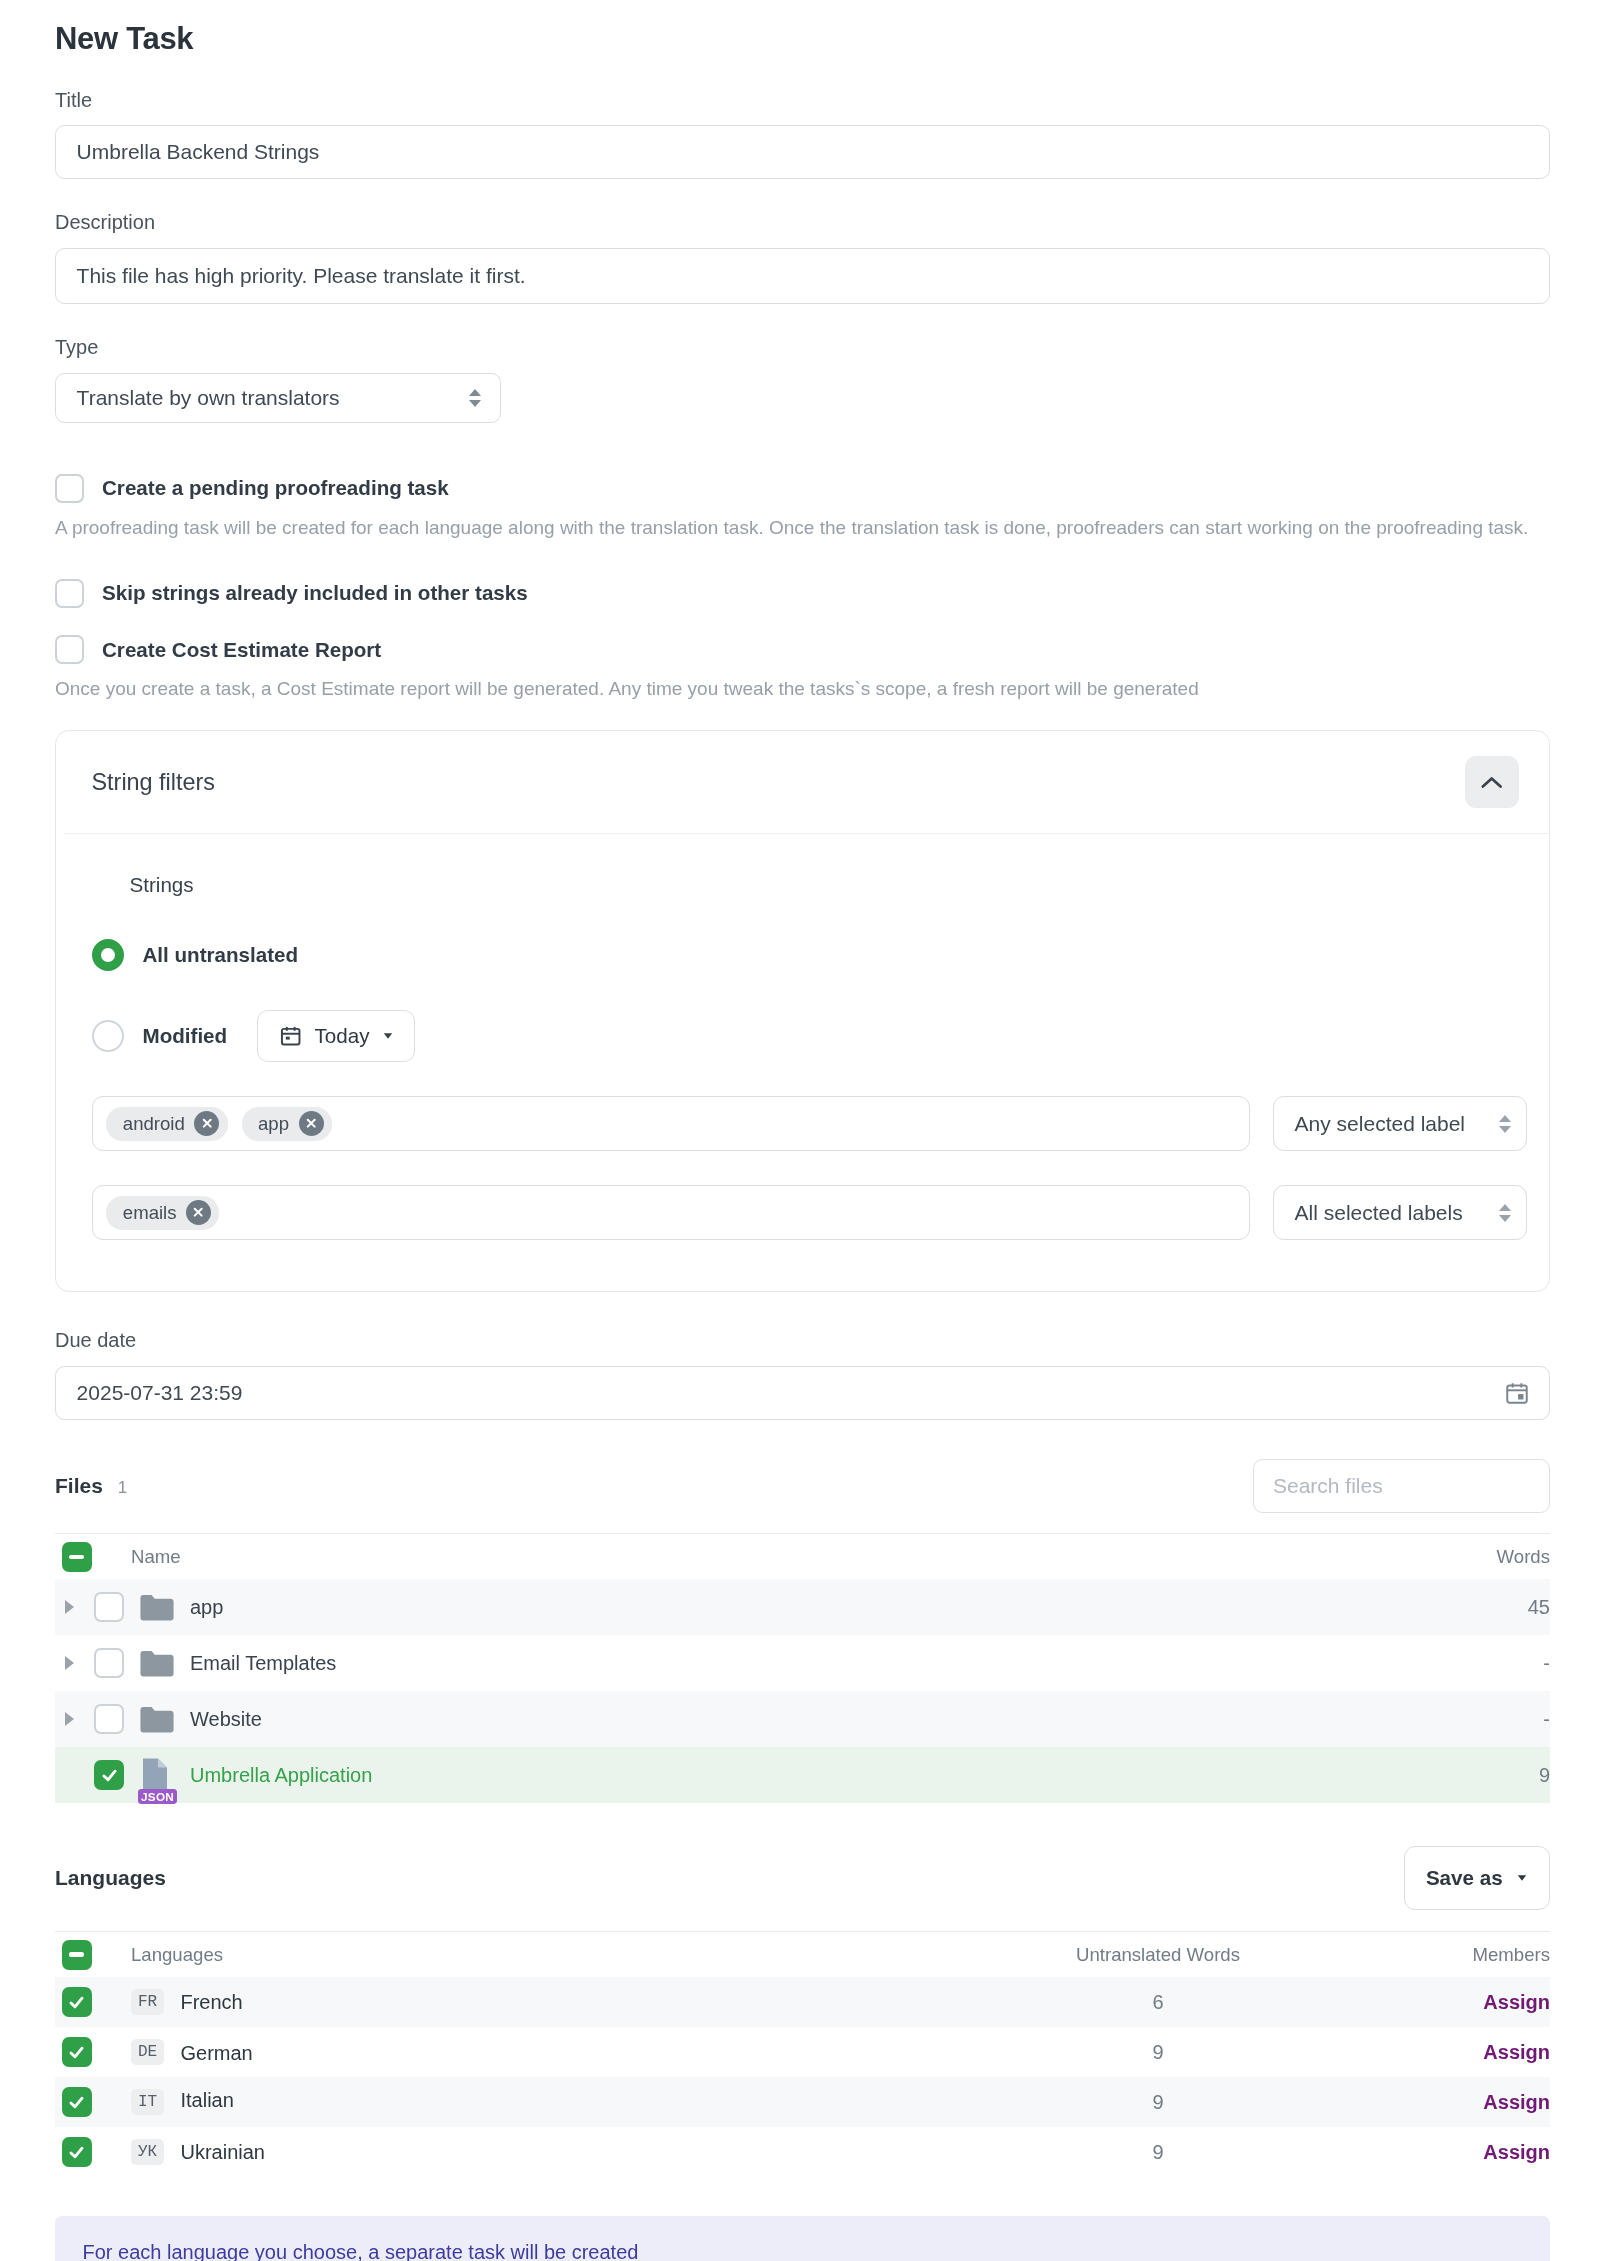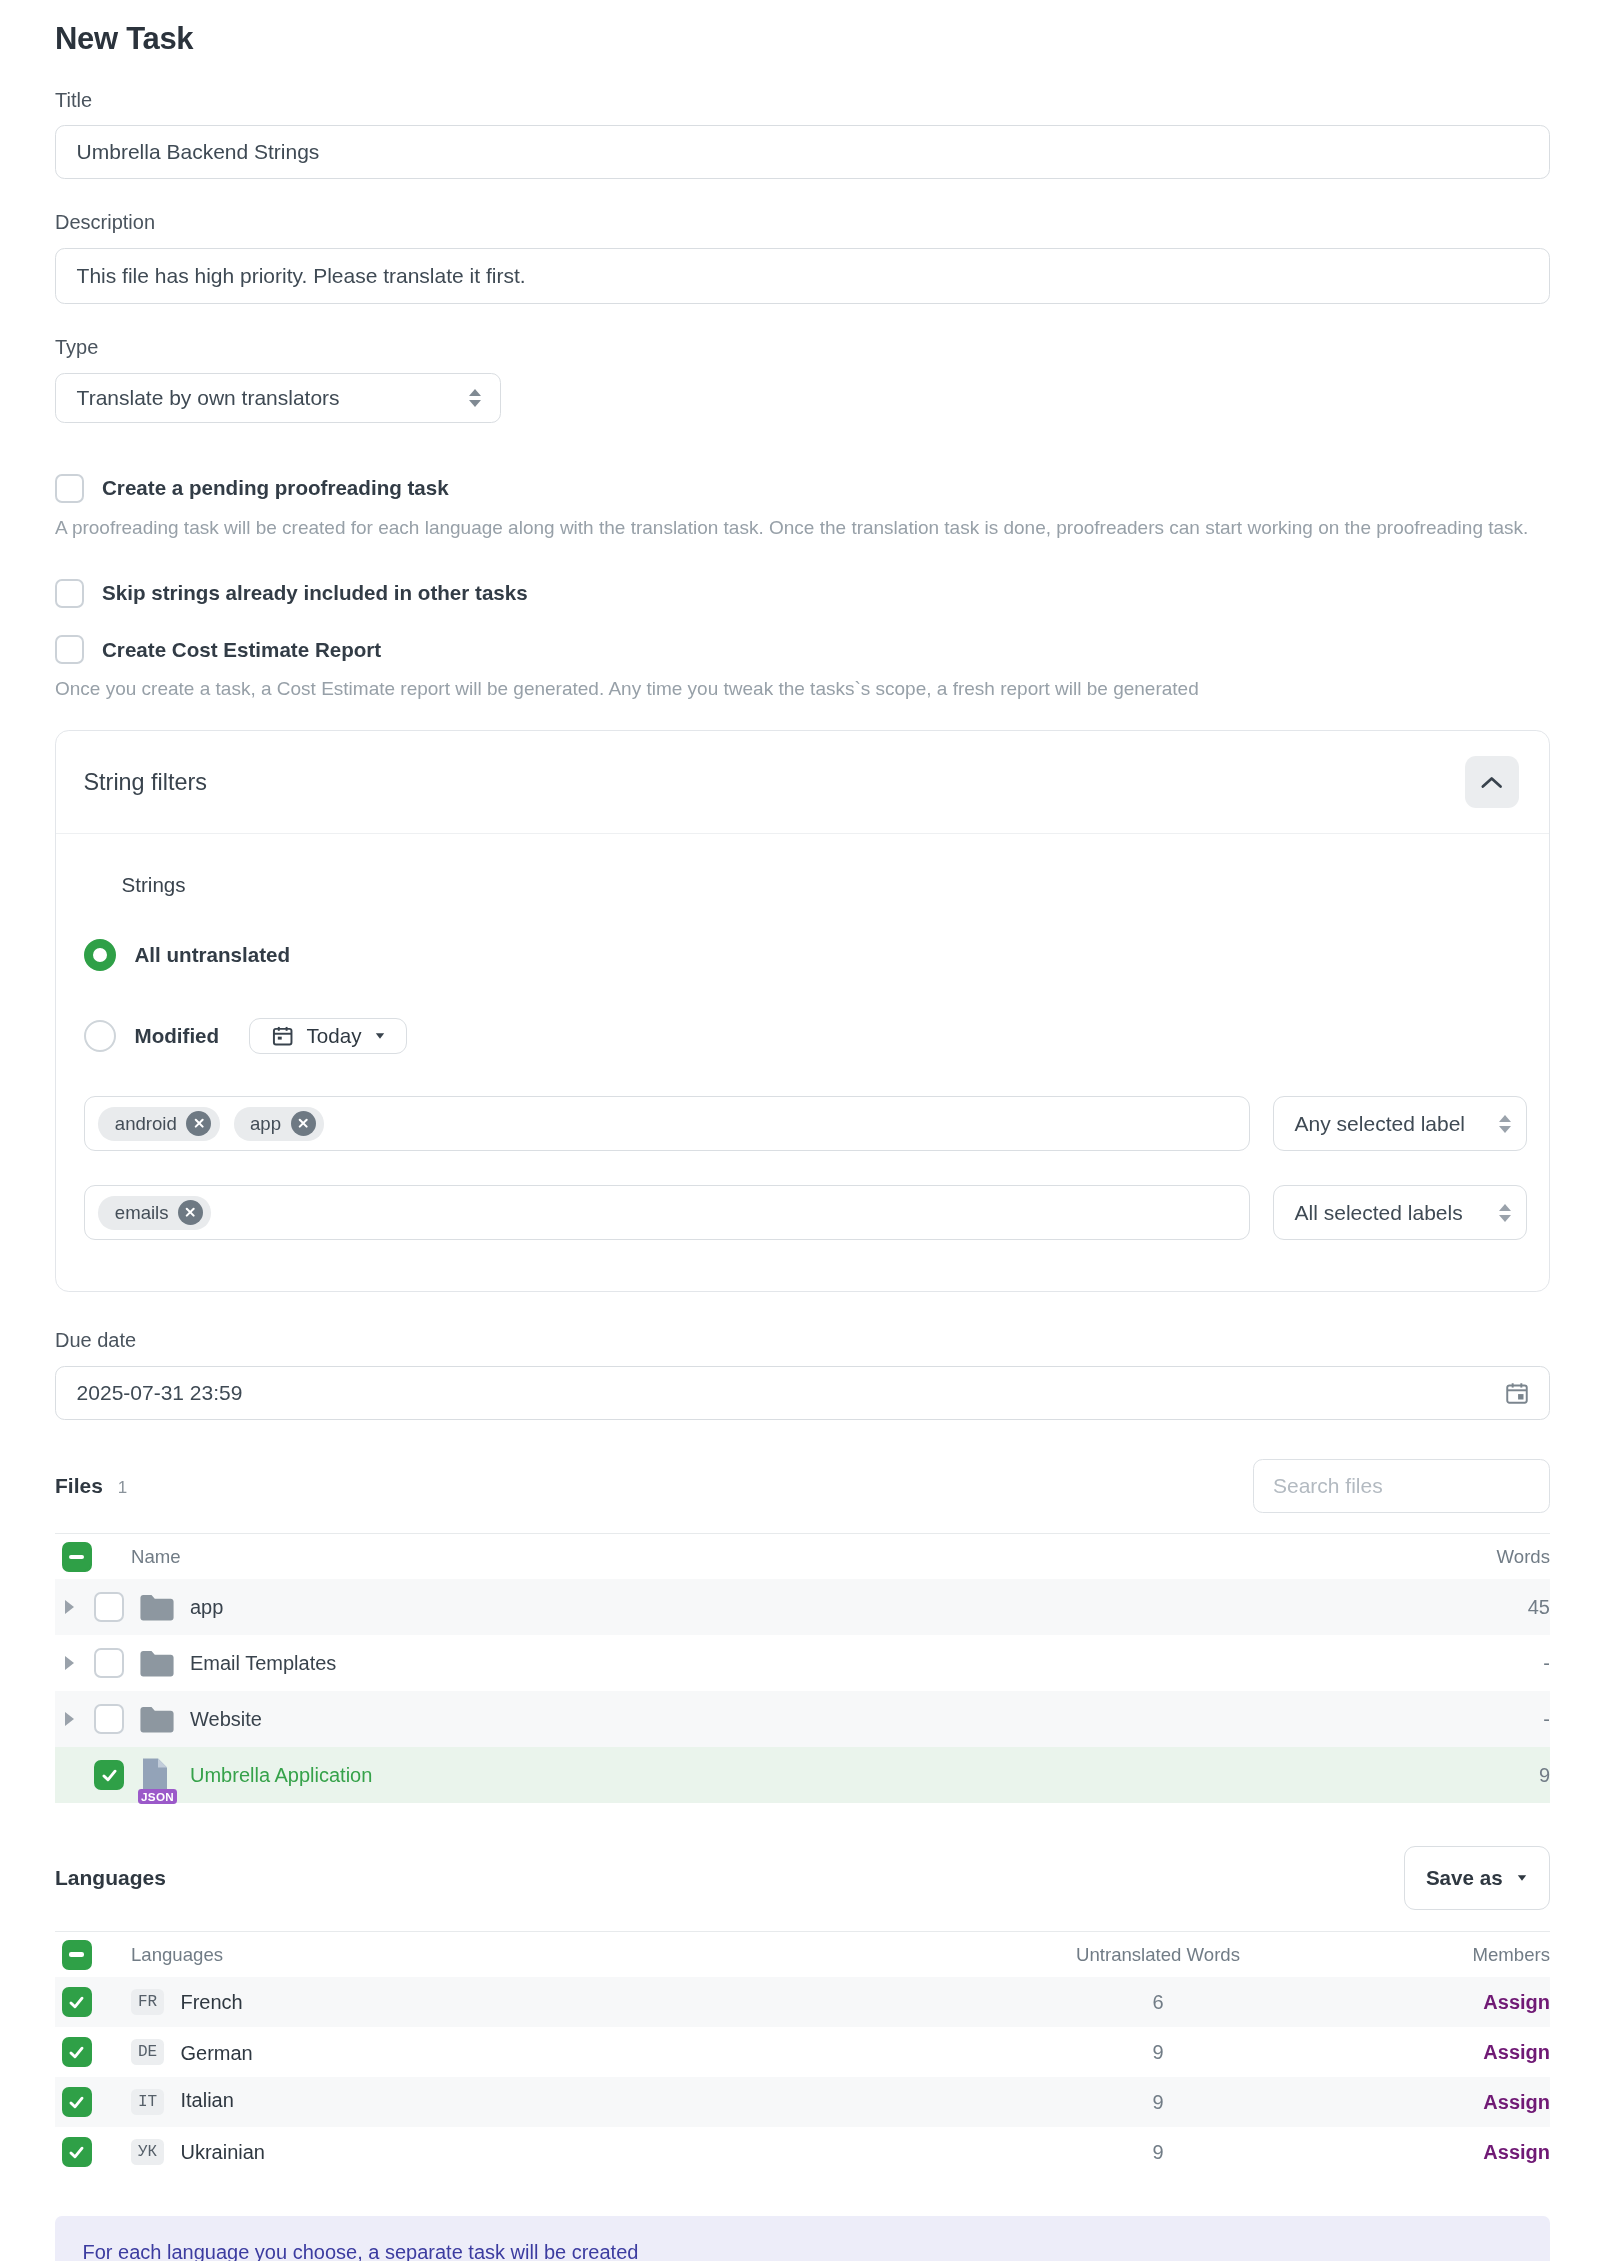--- a/index.html
+++ b/index.html
@@ -41,42 +41,42 @@
   .cb.indet { background:#2fa047; border-color:#2fa047; display:flex;align-items:center;justify-content:center; }
   .cb.indet .dash { width:15px; height:4.8px; border-radius:2.1px; background:#fff; }
   .cb-label { font-size:20.6px; font-weight:600; color:#323c46; }
   .helper { font-size:19px; color:#97a0a8; margin-top:13.8px; }
   .opt-1 { margin-top: 51px; }
   .opt-2 { margin-top: 40px; }
   .opt-3 { margin-top: 27.5px; }
 
   
   .panel {
-    margin-top: 30px; border:1.4px solid #e3e6ea; border-radius: 13.8px; background:#fff;
+    margin-top: 30px; border:1.4px solid #e3e6ea; border-radius: 13.8px; background:#fff;padding-left:8px;
   }
   .panel-header {
     height: 103px; display:flex; align-items:center; justify-content:space-between;
     padding: 0 30px 0 27.5px; border-bottom:1.4px solid #eef0f2;
   }
   .panel-title { font-size:23.4px; color:#39434d; }
   .collapse-btn {
     width:54px;height:52px;border-radius:11px;background:#ebedef;border:none;
     display:flex;align-items:center;justify-content:center;
   }
   .panel-body { padding: 39px 22px 51px 27.5px; }
   .sub-label { font-size:20.6px; color:#39434d;margin-left:38px; }
 
   .radio-row { display:flex; align-items:center; gap:19px; margin-top:29px; min-height:52px; }
   .radio { width:32px;height:32px;border-radius:50%;flex:0 0 auto; }
   .radio.sel { border:9.6px solid #2fa047; background:#fff; }
   .radio.unsel { border:2.1px solid #cfd5da; background:#fff; }
   .radio-label { font-size:20.6px; font-weight:600; color:#323c46; }
 
   .date-btn {
-    margin-left: 11px; height: 36px; border:1.4px solid #dadee2; border-radius:11px; background:#fff;
+    margin-left: 11px; height: 52px; border:1.4px solid #dadee2; border-radius:11px; background:#fff;
     display:flex; align-items:center; gap:12.4px; padding: 0 20.6px; font-size:20.6px; font-weight:500; color:#2f3841;
   }
   .caret-dn { width:0;height:0;border-left:6.9px solid transparent;border-right:6.9px solid transparent;border-top:8.3px solid #39434d; }
 
   .chips-line { display:flex; align-items:stretch; gap:23.4px; margin-top:34px; }
   .chips-input {
     flex:1; min-height:55px; border:1.4px solid #dadee2; border-radius:11px; background:#fff;
     display:flex; align-items:center; gap:13.8px; padding: 0 13.8px;
   }
   .chip {

